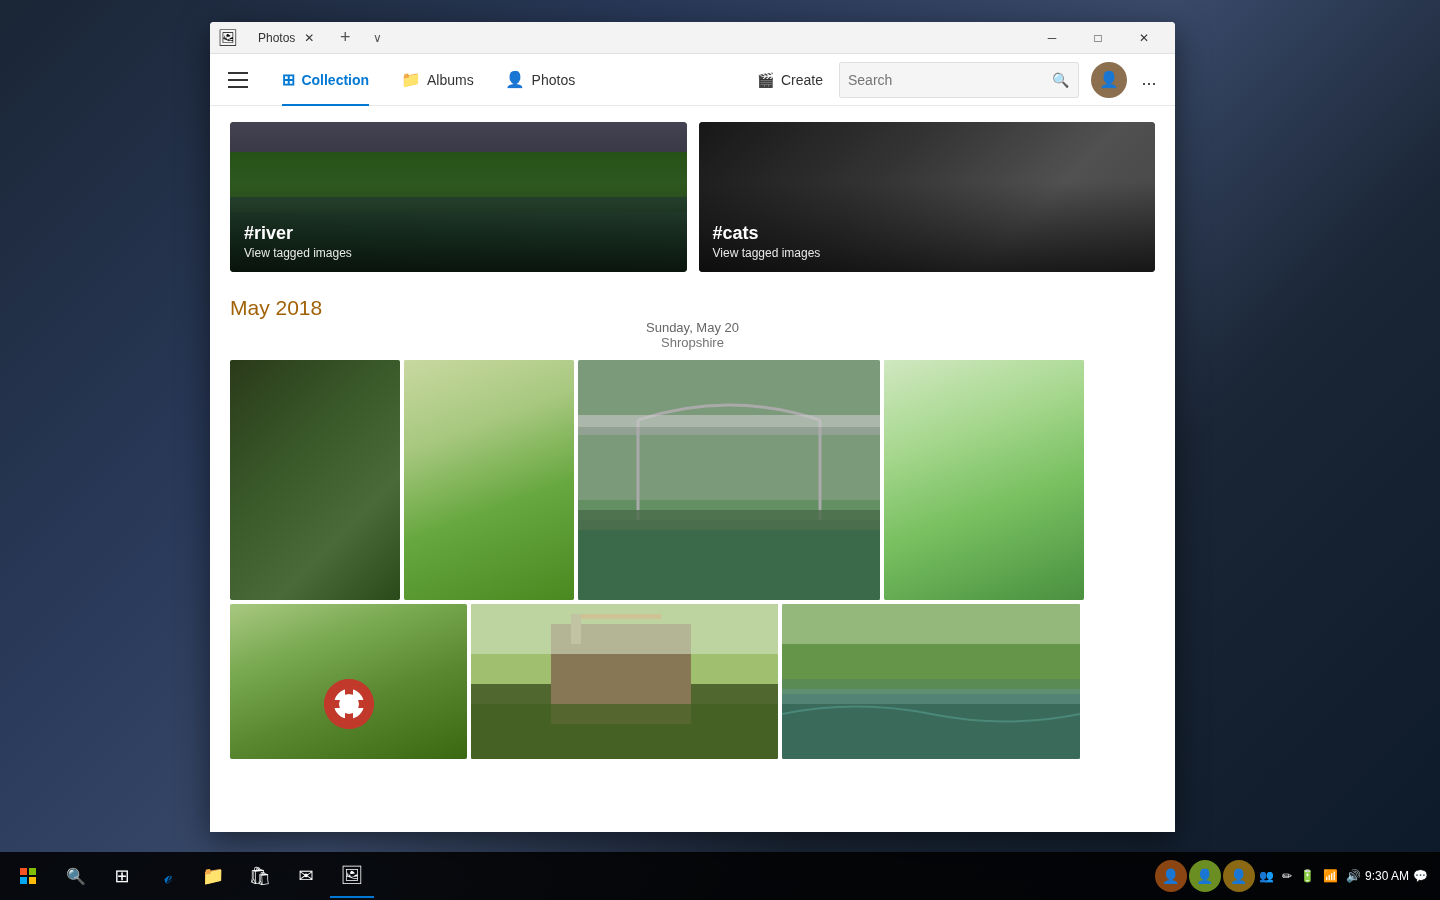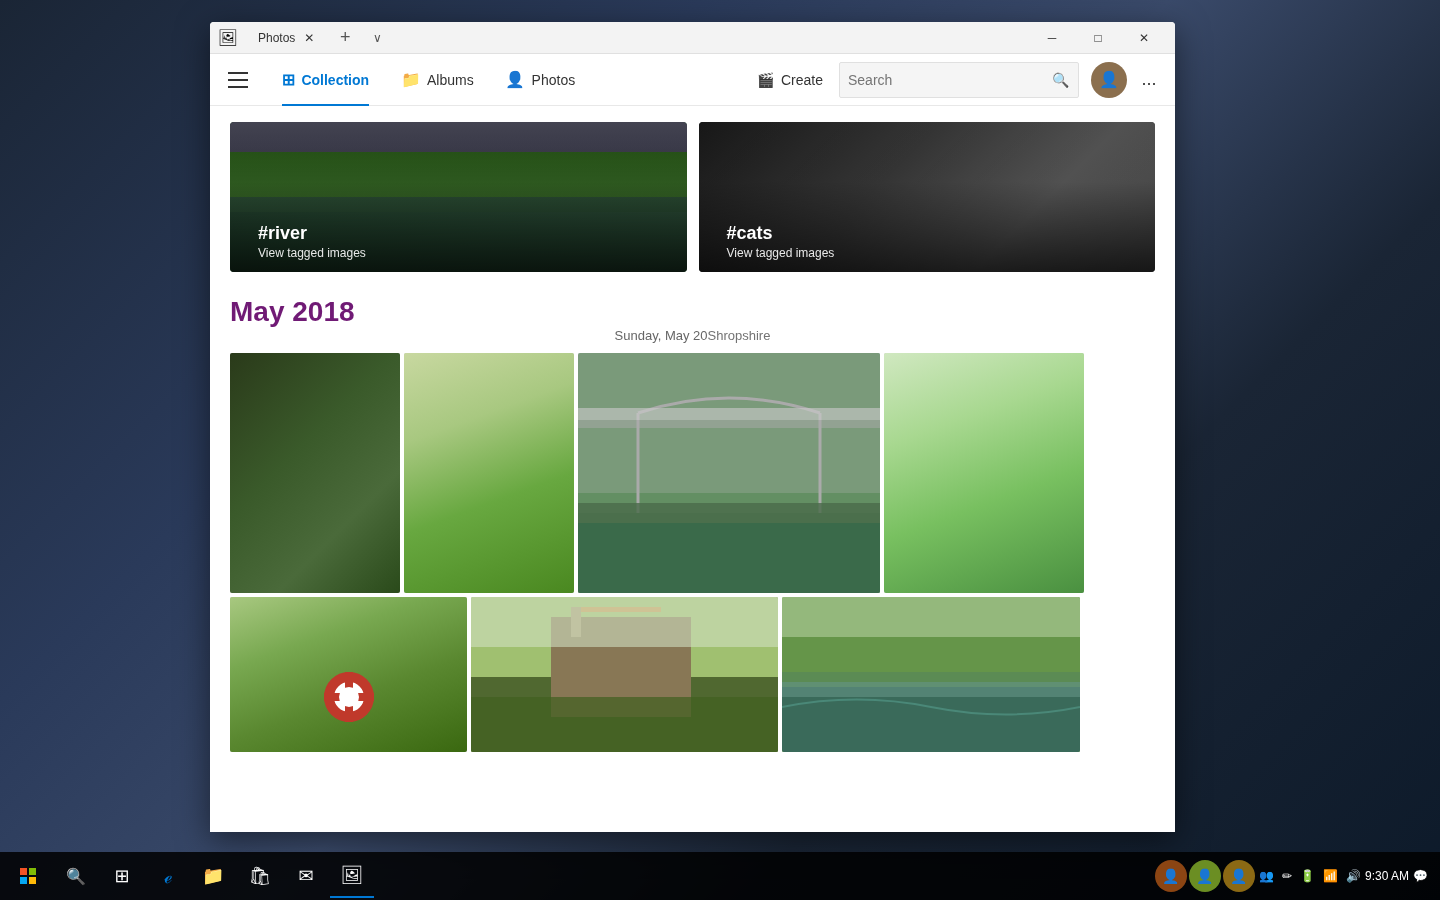--- a/index.html
+++ b/index.html
@@ -346,47 +346,48 @@
       background: linear-gradient(135deg, #1a1a1a 0%, #2a2a2a 40%, #4a4a4a 70%, #6a6a6a 100%);
     }
     .featured-card-overlay {
       position: absolute;
       inset: 0;
       background: linear-gradient(to top, rgba(0,0,0,0.7) 0%, rgba(0,0,0,0.1) 60%);
     }
     .featured-card-content {
       position: absolute;
       bottom: 12px;
-      left: 28px;
+      left: 14px;
       color: white;
     }
     .featured-card-title {
       font-size: 18px;
       font-weight: 600;
       margin-bottom: 2px;
     }
     .featured-card-subtitle {
       font-size: 12px;
       opacity: 0.9;
     }
 
     
     .section-header {
       margin-bottom: 6px;
     }
     .section-month {
-      font-size: 28px;
-      font-weight: 700;
-      color: #701a75;
+      font-size: 21px;
+      font-weight: 400;
+      color: #a16207;
     }
     .section-date-row {
       display: flex;
       align-items: center;
-      justify-content: center;
+      justify-content: flex-end;
       margin-bottom: 10px;
+      flex-direction: column;
     }
     .section-day {
       font-size: 13px;
       color: #666;
     }
     .section-location {
       font-size: 13px;
       color: #737373;
     }
 

